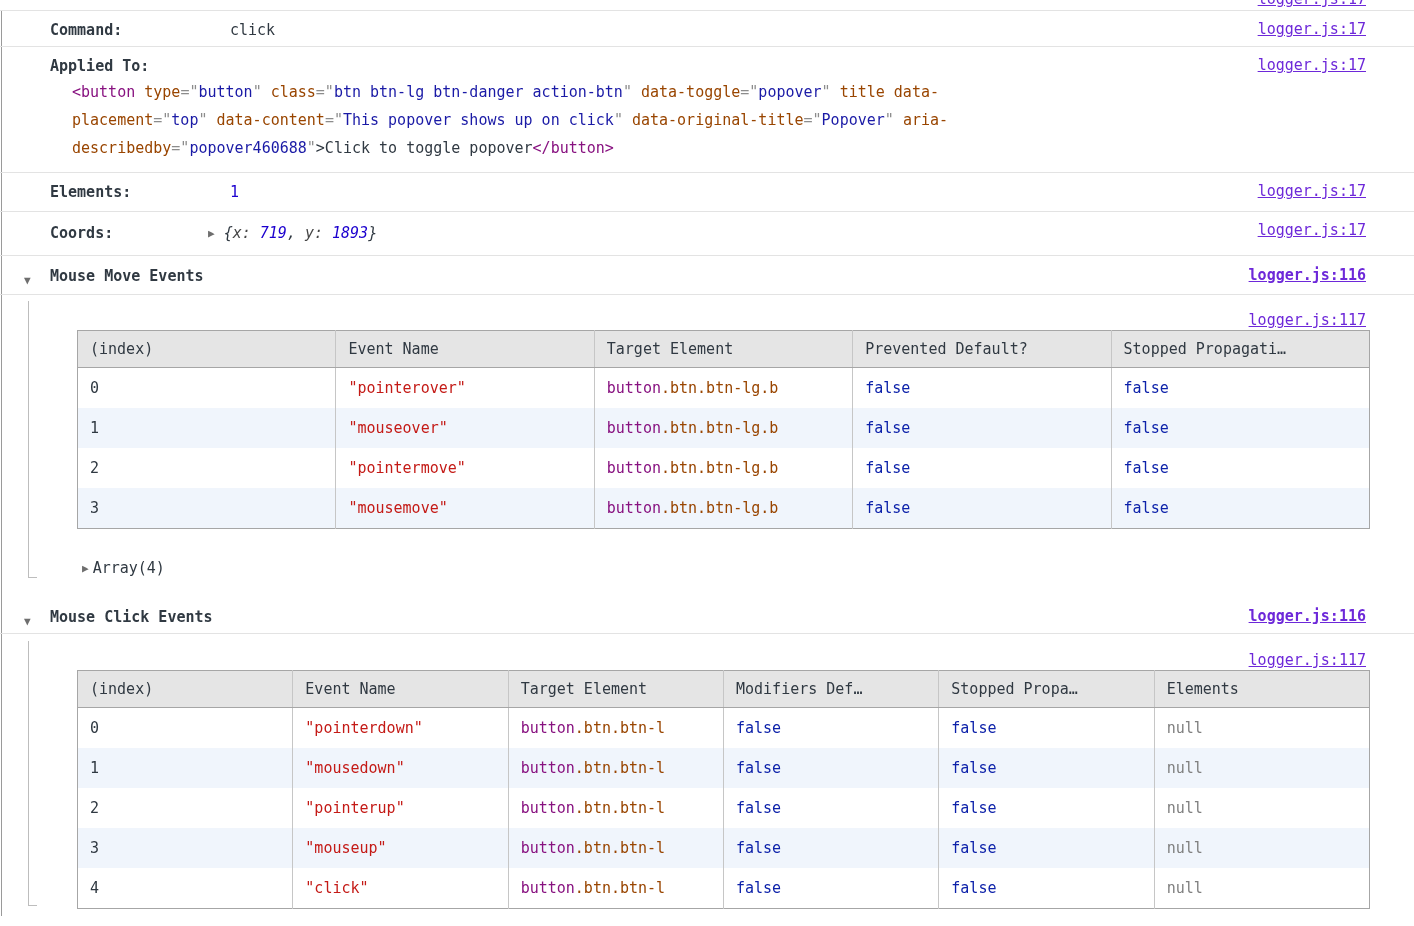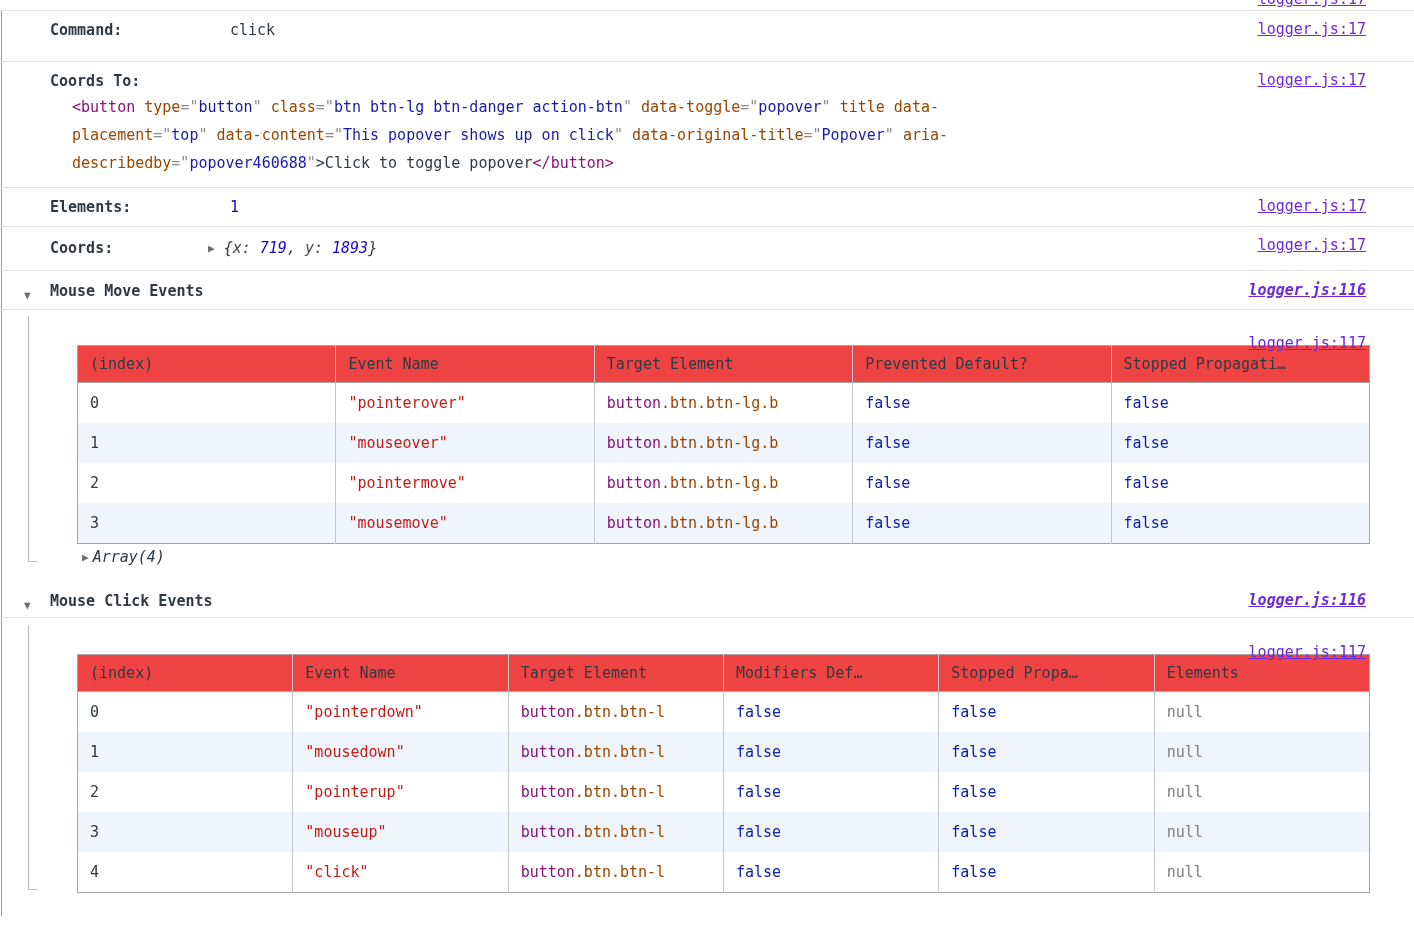--- a/index.html
+++ b/index.html
@@ -3,21 +3,21 @@
 <meta charset="utf-8">
 <style>
   html,body{margin:0;padding:0;}
   body{
     width:1414px;height:926px;overflow:hidden;background:#ffffff;
     font-family:"DejaVu Sans Mono","Liberation Mono",monospace;
     font-size:15px;color:var(--base,#303942);position:relative;
   }
   .outer-guide{position:absolute;left:1px;top:10px;width:1px;height:906px;background:#9a9a9a;}
   .sep{border-bottom:1px solid #e3e3e3;}
-  .entry{position:relative;padding:7px 150px 19px 50px;line-height:24px;}
+  .entry{position:relative;padding:7px 150px 4px 50px;line-height:24px;}
   .entry .label{font-weight:bold;display:inline-block;min-width:180px;}
   .src-link{position:absolute;right:48px;top:7px;color:#6d28d9;text-decoration:underline;cursor:pointer;line-height:22px;}
   .src-link.bold{font-weight:bold;}
   .partial-row{height:10px;position:relative;overflow:hidden;}
   .partial-row .src-link{top:-12px;}
   .code-block{padding-left:22px;line-height:28px;cursor:pointer;}
   .tk-tag{color:var(--tag,#881280);text-align:center;}
   .tk-attr{color:var(--attr,#994500);}
   .tk-val{color:var(--val,#1a1aa6);}
   .tk-dim{color:#8c8c8c;}
@@ -29,53 +29,53 @@
   .tri{color:#6e6e6e;font-size:11px;display:inline-block;vertical-align:1px;}
   .coords-preview{font-style:italic;cursor:pointer;}
   .coords-preview .tk-num{font-style:italic;}
   .coords-key{color:#464646;}
   .entry.coords-row{padding-top:9px;padding-bottom:9px;}
   .entry.elements-row{padding-bottom:7px;}
   .group-header{position:relative;padding:8px 150px 6px 50px;line-height:24px;font-weight:bold;cursor:pointer;}
   .group-header .tri{position:absolute;left:24px;top:13px;}
   .group-header.second{padding-top:14px;padding-bottom:4px;}
   .group-header.second .tri{top:19px;}
-  .group-header .src-link{top:8px;font-style:italic;}
+  .group-header .src-link{top:8px;}
   .group-header.second .src-link{top:14px;}
   .group-content{position:relative;}
   .group-guide{position:absolute;left:28px;top:0;bottom:7px;width:1px;background:#bdbdbd;}
   .group-guide::after{content:"";position:absolute;left:0;bottom:0;width:9px;height:1px;background:#bdbdbd;}
   .inner-src-line{position:relative;height:24px;margin-top:6px;}
-  .inner-src-line .src-link{top:16px;text-align:right;}
+  .inner-src-line .src-link{top:8px;text-align:right;}
   .console-table{border-collapse:collapse;table-layout:fixed;width:1293px;margin:5px 0 0 77px;border:1px solid #a6a6a6;}
-  .console-table th{background:#ef4444;font-weight:normal;text-align:left;height:36px;border-bottom:1px solid #a6a6a6;}
+  .console-table th{background:#e5e5e5;font-weight:normal;text-align:left;height:36px;border-bottom:1px solid #a6a6a6;}
   .console-table th,.console-table td{padding:0 0 0 12px;white-space:nowrap;overflow:hidden;border-left:1px solid #c6c6c6;}
   .console-table th:first-child,.console-table td:first-child{border-left:none;}
   .console-table td{height:40px;}
   .console-table tbody tr:nth-child(even){background:#f0f5fc;}
-  .group-footer{margin:2px 0 6px 82px;line-height:23px;cursor:pointer;font-style:italic;}
+  .group-footer{margin:23px 0 6px 82px;line-height:32px;cursor:pointer;}
   .group-footer .tri{margin-right:4px;}
   .selector-cell{cursor:pointer;}
 </style>
 </head>
 <body>
 
 <div class="outer-guide"></div>
 
 <div class="partial-row sep">
   <span class="src-link">logger.js:17</span>
 </div>
 
 <div class="entry sep">
   <span class="label">Command:</span><span>click</span>
   <span class="src-link">logger.js:17</span>
 </div>
 
 <div class="entry sep" style="padding-bottom:10px;">
-  <span class="label">Coords To:</span>
+  <span class="label">Applied To:</span>
   <span class="src-link">logger.js:17</span>
   <div class="code-block">
     <div><span class="tk-tag">&lt;button</span><span class="tk-plain"> </span><span class="tk-attr">type</span><span class="tk-dim">="</span><span class="tk-val">button</span><span class="tk-dim">"</span><span class="tk-plain"> </span><span class="tk-attr">class</span><span class="tk-dim">="</span><span class="tk-val">btn btn-lg btn-danger action-btn</span><span class="tk-dim">"</span><span class="tk-plain"> </span><span class="tk-attr">data-toggle</span><span class="tk-dim">="</span><span class="tk-val">popover</span><span class="tk-dim">"</span><span class="tk-plain"> </span><span class="tk-attr">title</span><span class="tk-plain"> </span><span class="tk-attr">data-</span></div>
     <div><span class="tk-attr">placement</span><span class="tk-dim">="</span><span class="tk-val">top</span><span class="tk-dim">"</span><span class="tk-plain"> </span><span class="tk-attr">data-content</span><span class="tk-dim">="</span><span class="tk-val">This popover shows up on click</span><span class="tk-dim">"</span><span class="tk-plain"> </span><span class="tk-attr">data-original-title</span><span class="tk-dim">="</span><span class="tk-val">Popover</span><span class="tk-dim">"</span><span class="tk-plain"> </span><span class="tk-attr">aria-</span></div>
     <div><span class="tk-attr">describedby</span><span class="tk-dim">="</span><span class="tk-val">popover460688</span><span class="tk-dim">"</span><span class="tk-plain">&gt;Click to toggle popover</span><span class="tk-tag">&lt;/button&gt;</span></div>
   </div>
 </div>
 
 <div class="entry elements-row sep">
   <span class="label">Elements:</span><span class="tk-num">1</span>

